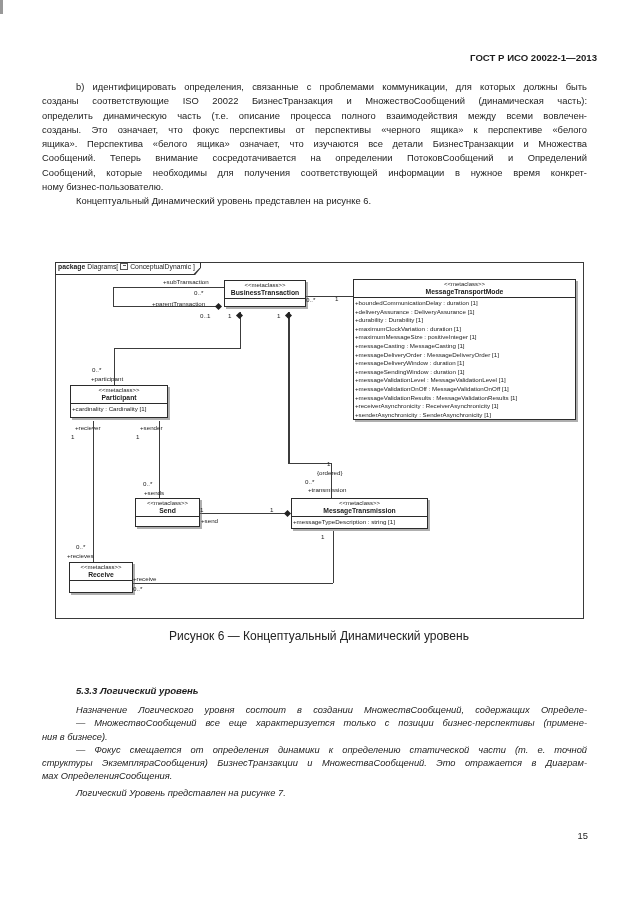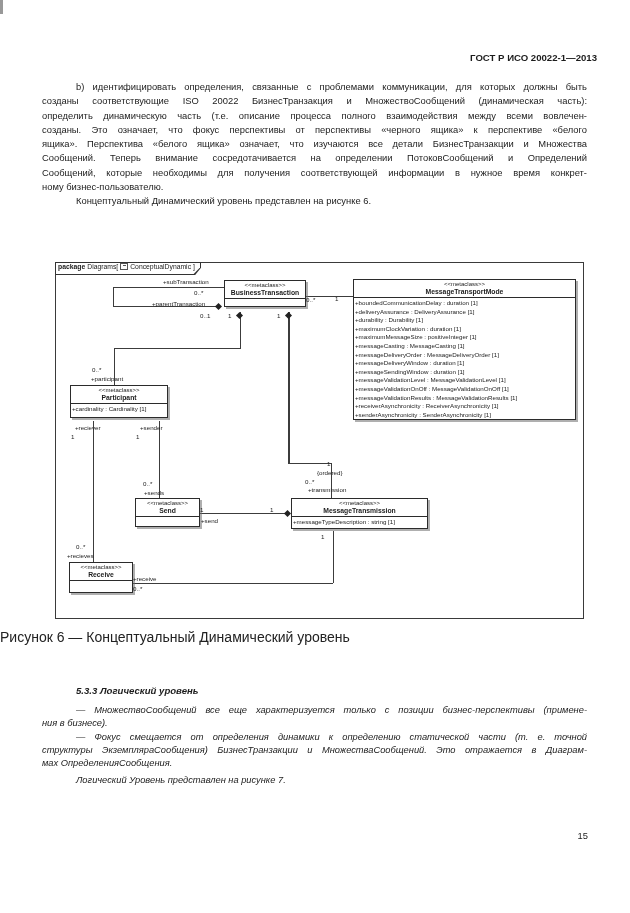--- a/index.html
+++ b/index.html
@@ -16,21 +16,21 @@
   .sec-heading{font-weight:bold;font-size:9.6px;margin-bottom:7px;text-indent:34px;}
   .para{margin:0;}
   #section533 .para:last-child{margin-top:4px;}
   .tline{white-space:normal;}
   .tline.just{text-align:justify;text-align-last:justify;}
   .tline.ind{text-indent:34px;}
 
   
   .frame{position:absolute;left:55px;top:262px;width:527px;height:355px;
          border:1px solid #3a3a3a;background:#fff;}
-  .caption{position:absolute;left:0;right:0;top:629px;text-align:left;font-size:14px;color:#222;}
+  .caption{position:absolute;left:8px;right:0;top:629px;text-align:center;font-size:12px;color:#222;}
 
   .tab{position:absolute;left:-1px;top:-1px;width:146px;height:13px;z-index:4;}
   .tab-bg{position:absolute;inset:0;background:#333;
           clip-path:polygon(0 0,100% 0,100% 45%,96% 100%,0 100%);}
   .tab-fg{position:absolute;left:1px;top:1px;right:1px;bottom:1px;background:#fff;
           clip-path:polygon(0 0,100% 0,100% 40%,95.6% 100%,0 100%);}
   .tab-text{position:absolute;left:3px;top:1px;z-index:2;font-size:6.8px;white-space:nowrap;
             display:flex;align-items:center;gap:2px;}
   .tab-kw{font-weight:bold;}
   .pkg-icon{display:inline-block;width:6px;height:5px;border:1px solid #555;position:relative;top:0px;}
@@ -219,20 +219,21 @@
       <span class="elabel" style="left: 77px; top: 312px;">+receive</span>
       <span class="elabel" style="left: 77px; top: 322px;">0..*</span>
     </div>
 
   <div class="caption">Рисунок 6 — Концептуальный Динамический уровень</div>
 
   <div class="textblock" id="section533">
     <div class="sec-heading">5.3.3 Логический уровень</div>
     <div>
         <div class="para">
+          <div class="tline just ind">Назначение Логического уровня состоит в создании МножествСообщений, содержащих Определе-</div>
         </div>
         <div class="para">
           <div class="tline just ind">— МножествоСообщений все еще характеризуется только с позиции бизнес-перспективы (примене-</div>
           <div class="tline">ния в бизнесе).</div>
         </div>
         <div class="para">
           <div class="tline just ind">— Фокус смещается от определения динамики к определению статической части (т. е. точной</div>
           <div class="tline just">структуры ЭкземпляраСообщения) БизнесТранзакции и МножестваСообщений. Это отражается в Диаграм-</div>
           <div class="tline">мах ОпределенияСообщения.</div>
         </div>

